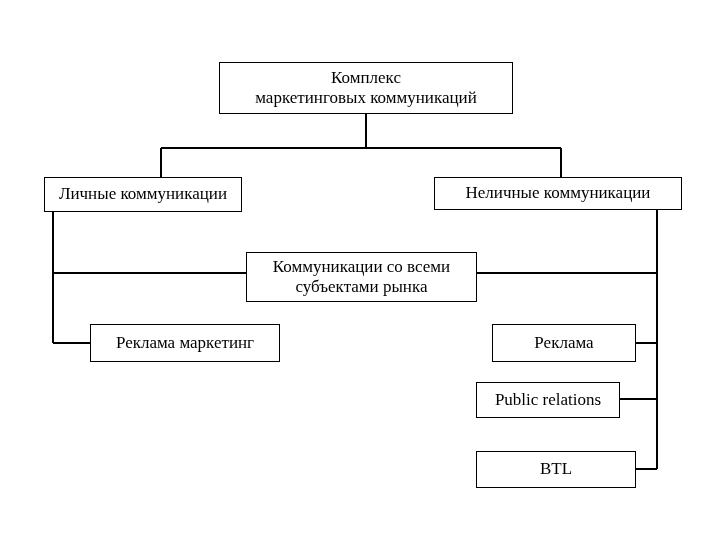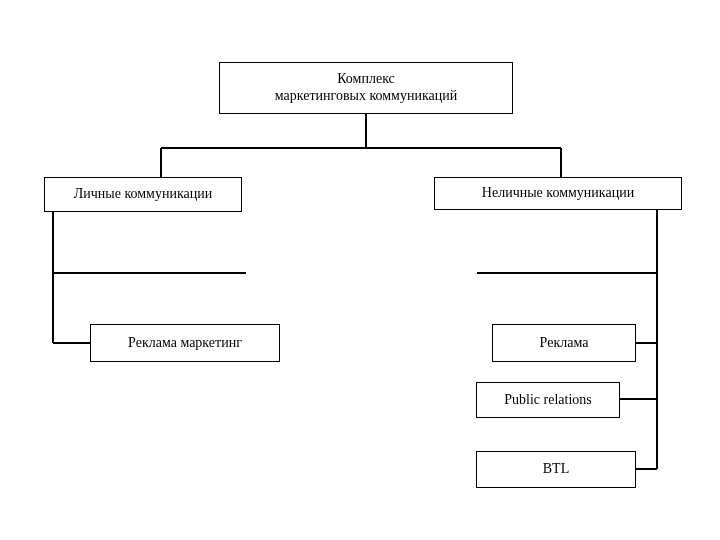--- a/index.html
+++ b/index.html
@@ -31,21 +31,21 @@
   .node-box {
     position: absolute;
     box-sizing: border-box;
     border: 1px solid #000000;
     background: #ffffff;
     display: flex;
     align-items: center;
     justify-content: center;
     text-align: center;
     line-height: 1.18;
-    font-size: 14px;
+    font-size: 17px;
     color: #000000;
     padding: 1px 2px;
     z-index: 2;
   }
   .node-box .node-label {
     display: block;
     white-space: pre-line;
   }
 
   
@@ -89,20 +89,24 @@
   </div>
 
   <div class="node-box" id="node-personal">
     <span class="node-label">Личные коммуникации</span>
   </div>
 
   <div class="node-box" id="node-impersonal">
     <span class="node-label">Неличные коммуникации</span>
   </div>
 
+  <div class="node-box" id="node-allsubjects">
+    <span class="node-label">Коммуникации со всеми
+субъектами рынка</span>
+  </div>
 
   <div class="node-box" id="node-direct">
     <span class="node-label">Реклама маркетинг</span>
   </div>
 
   <div class="node-box" id="node-ads">
     <span class="node-label">Реклама</span>
   </div>
 
   <div class="node-box" id="node-pr">

